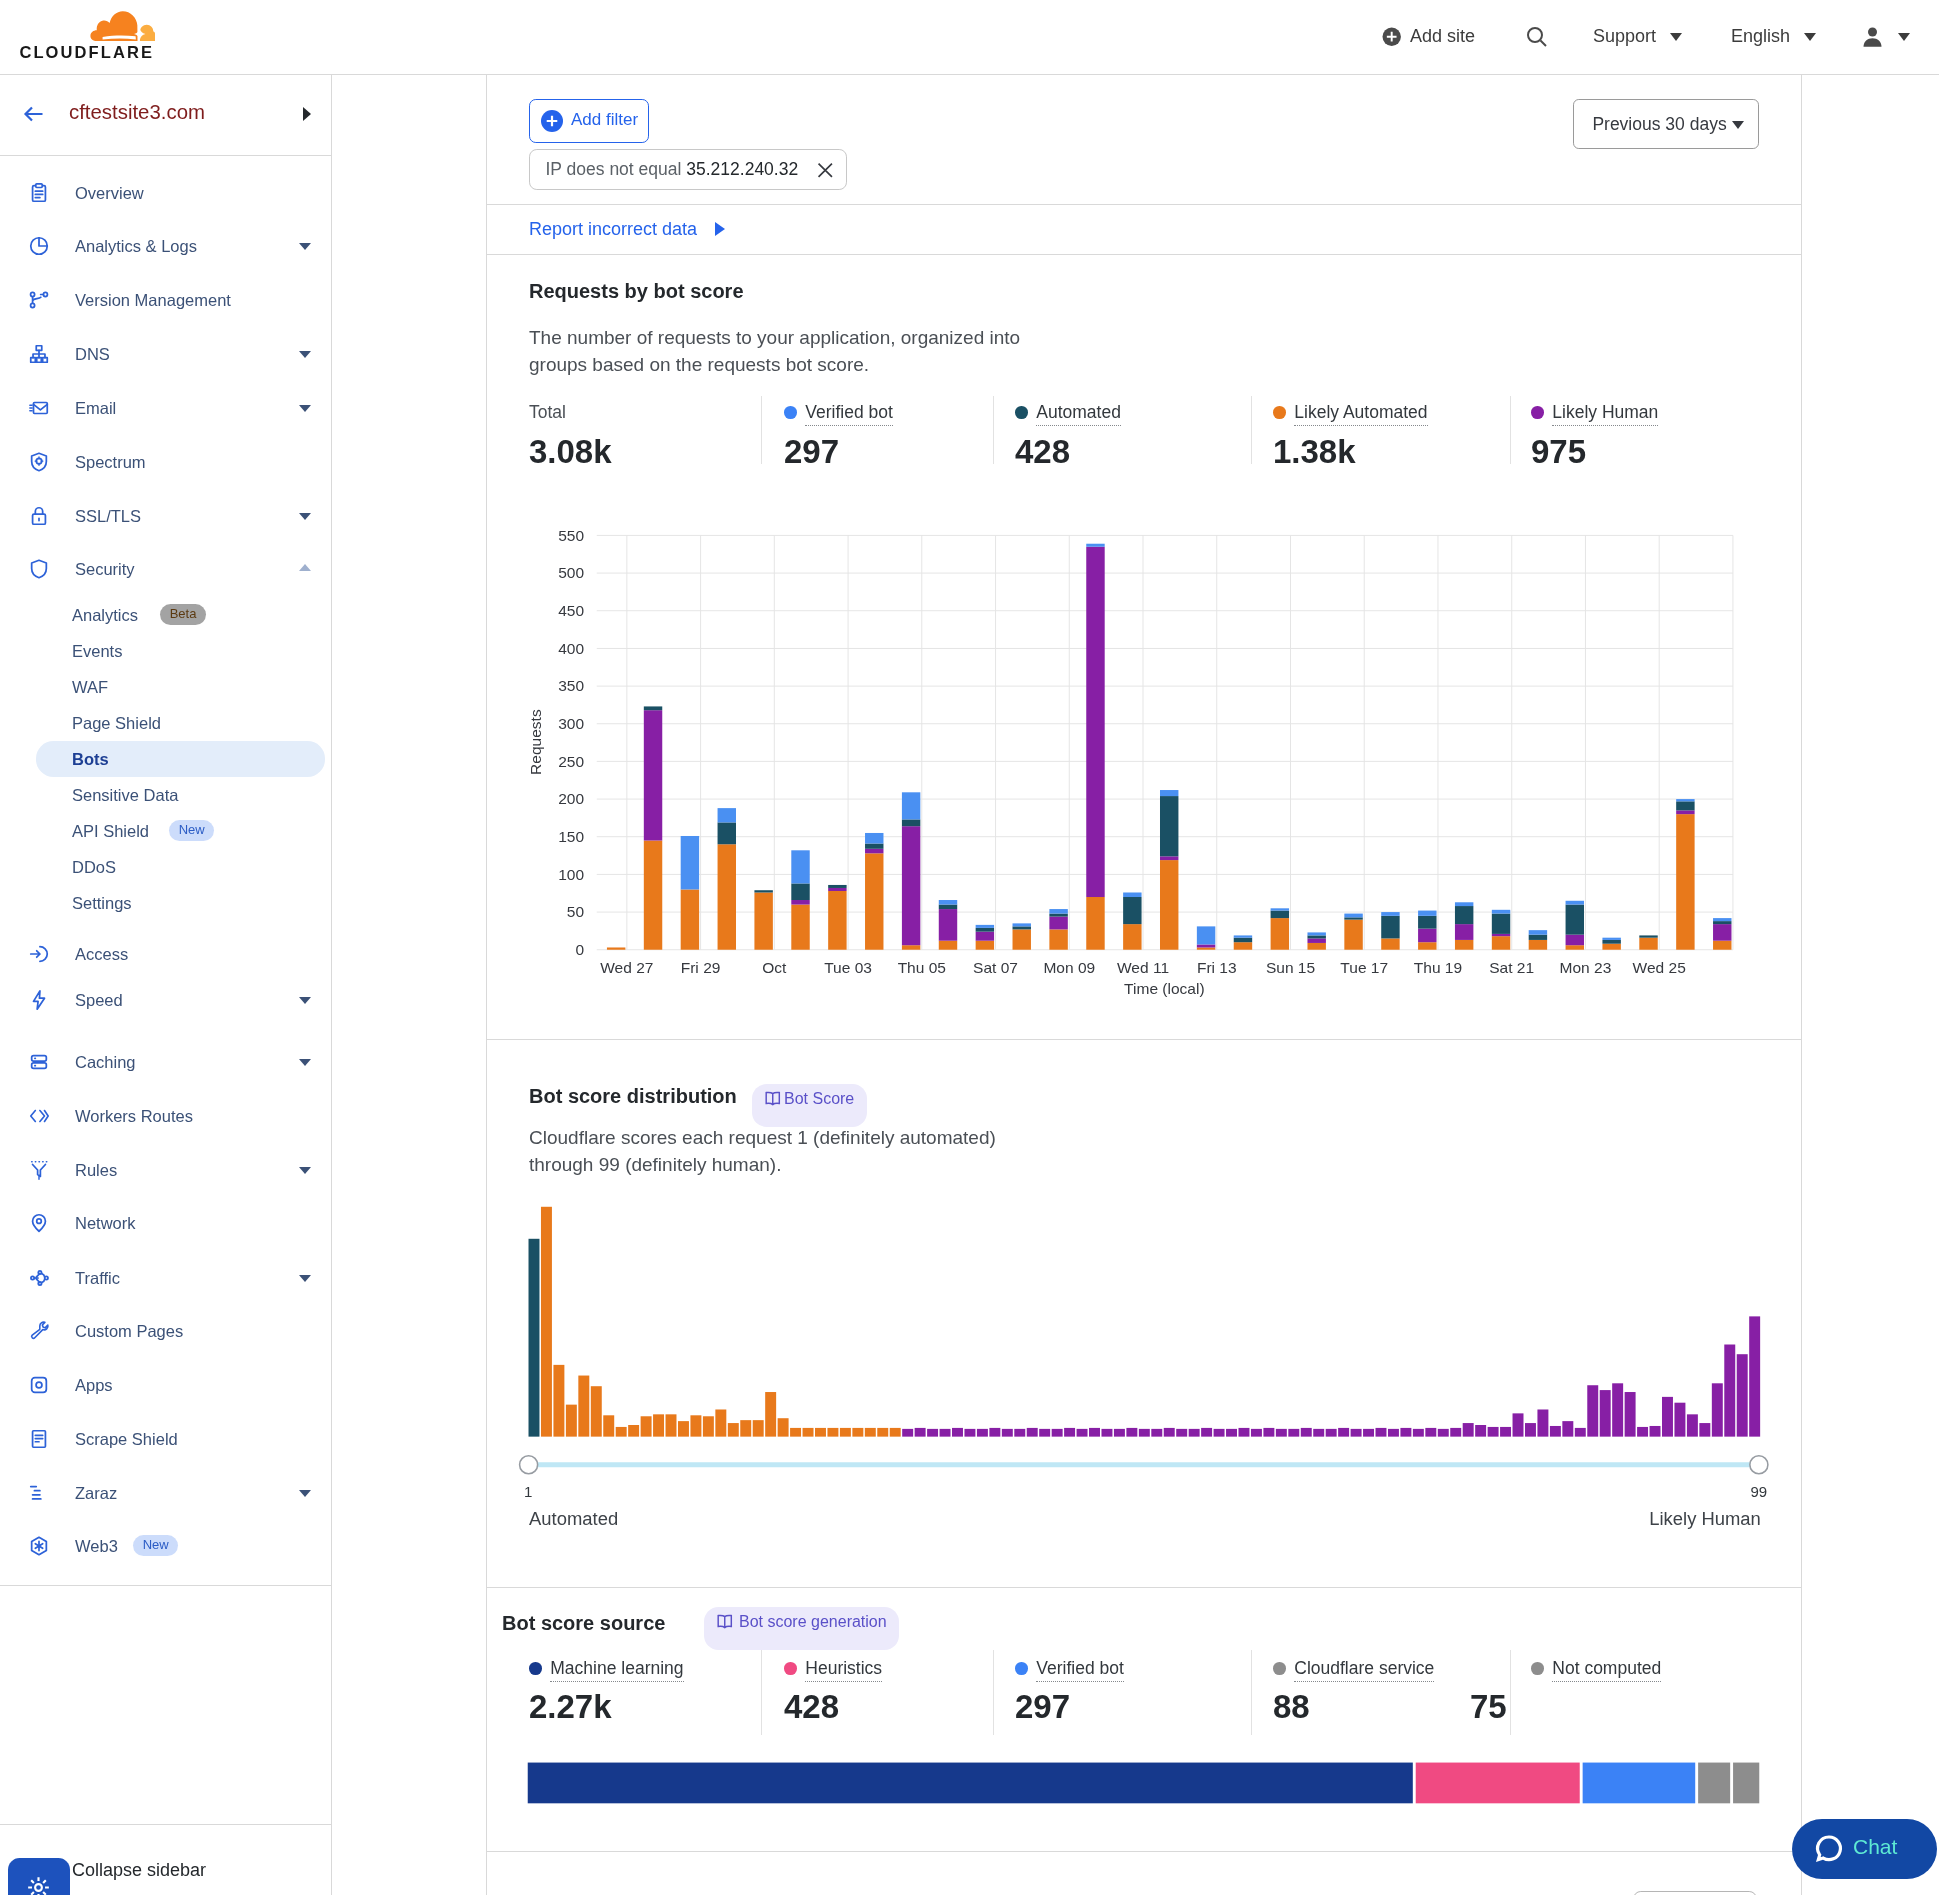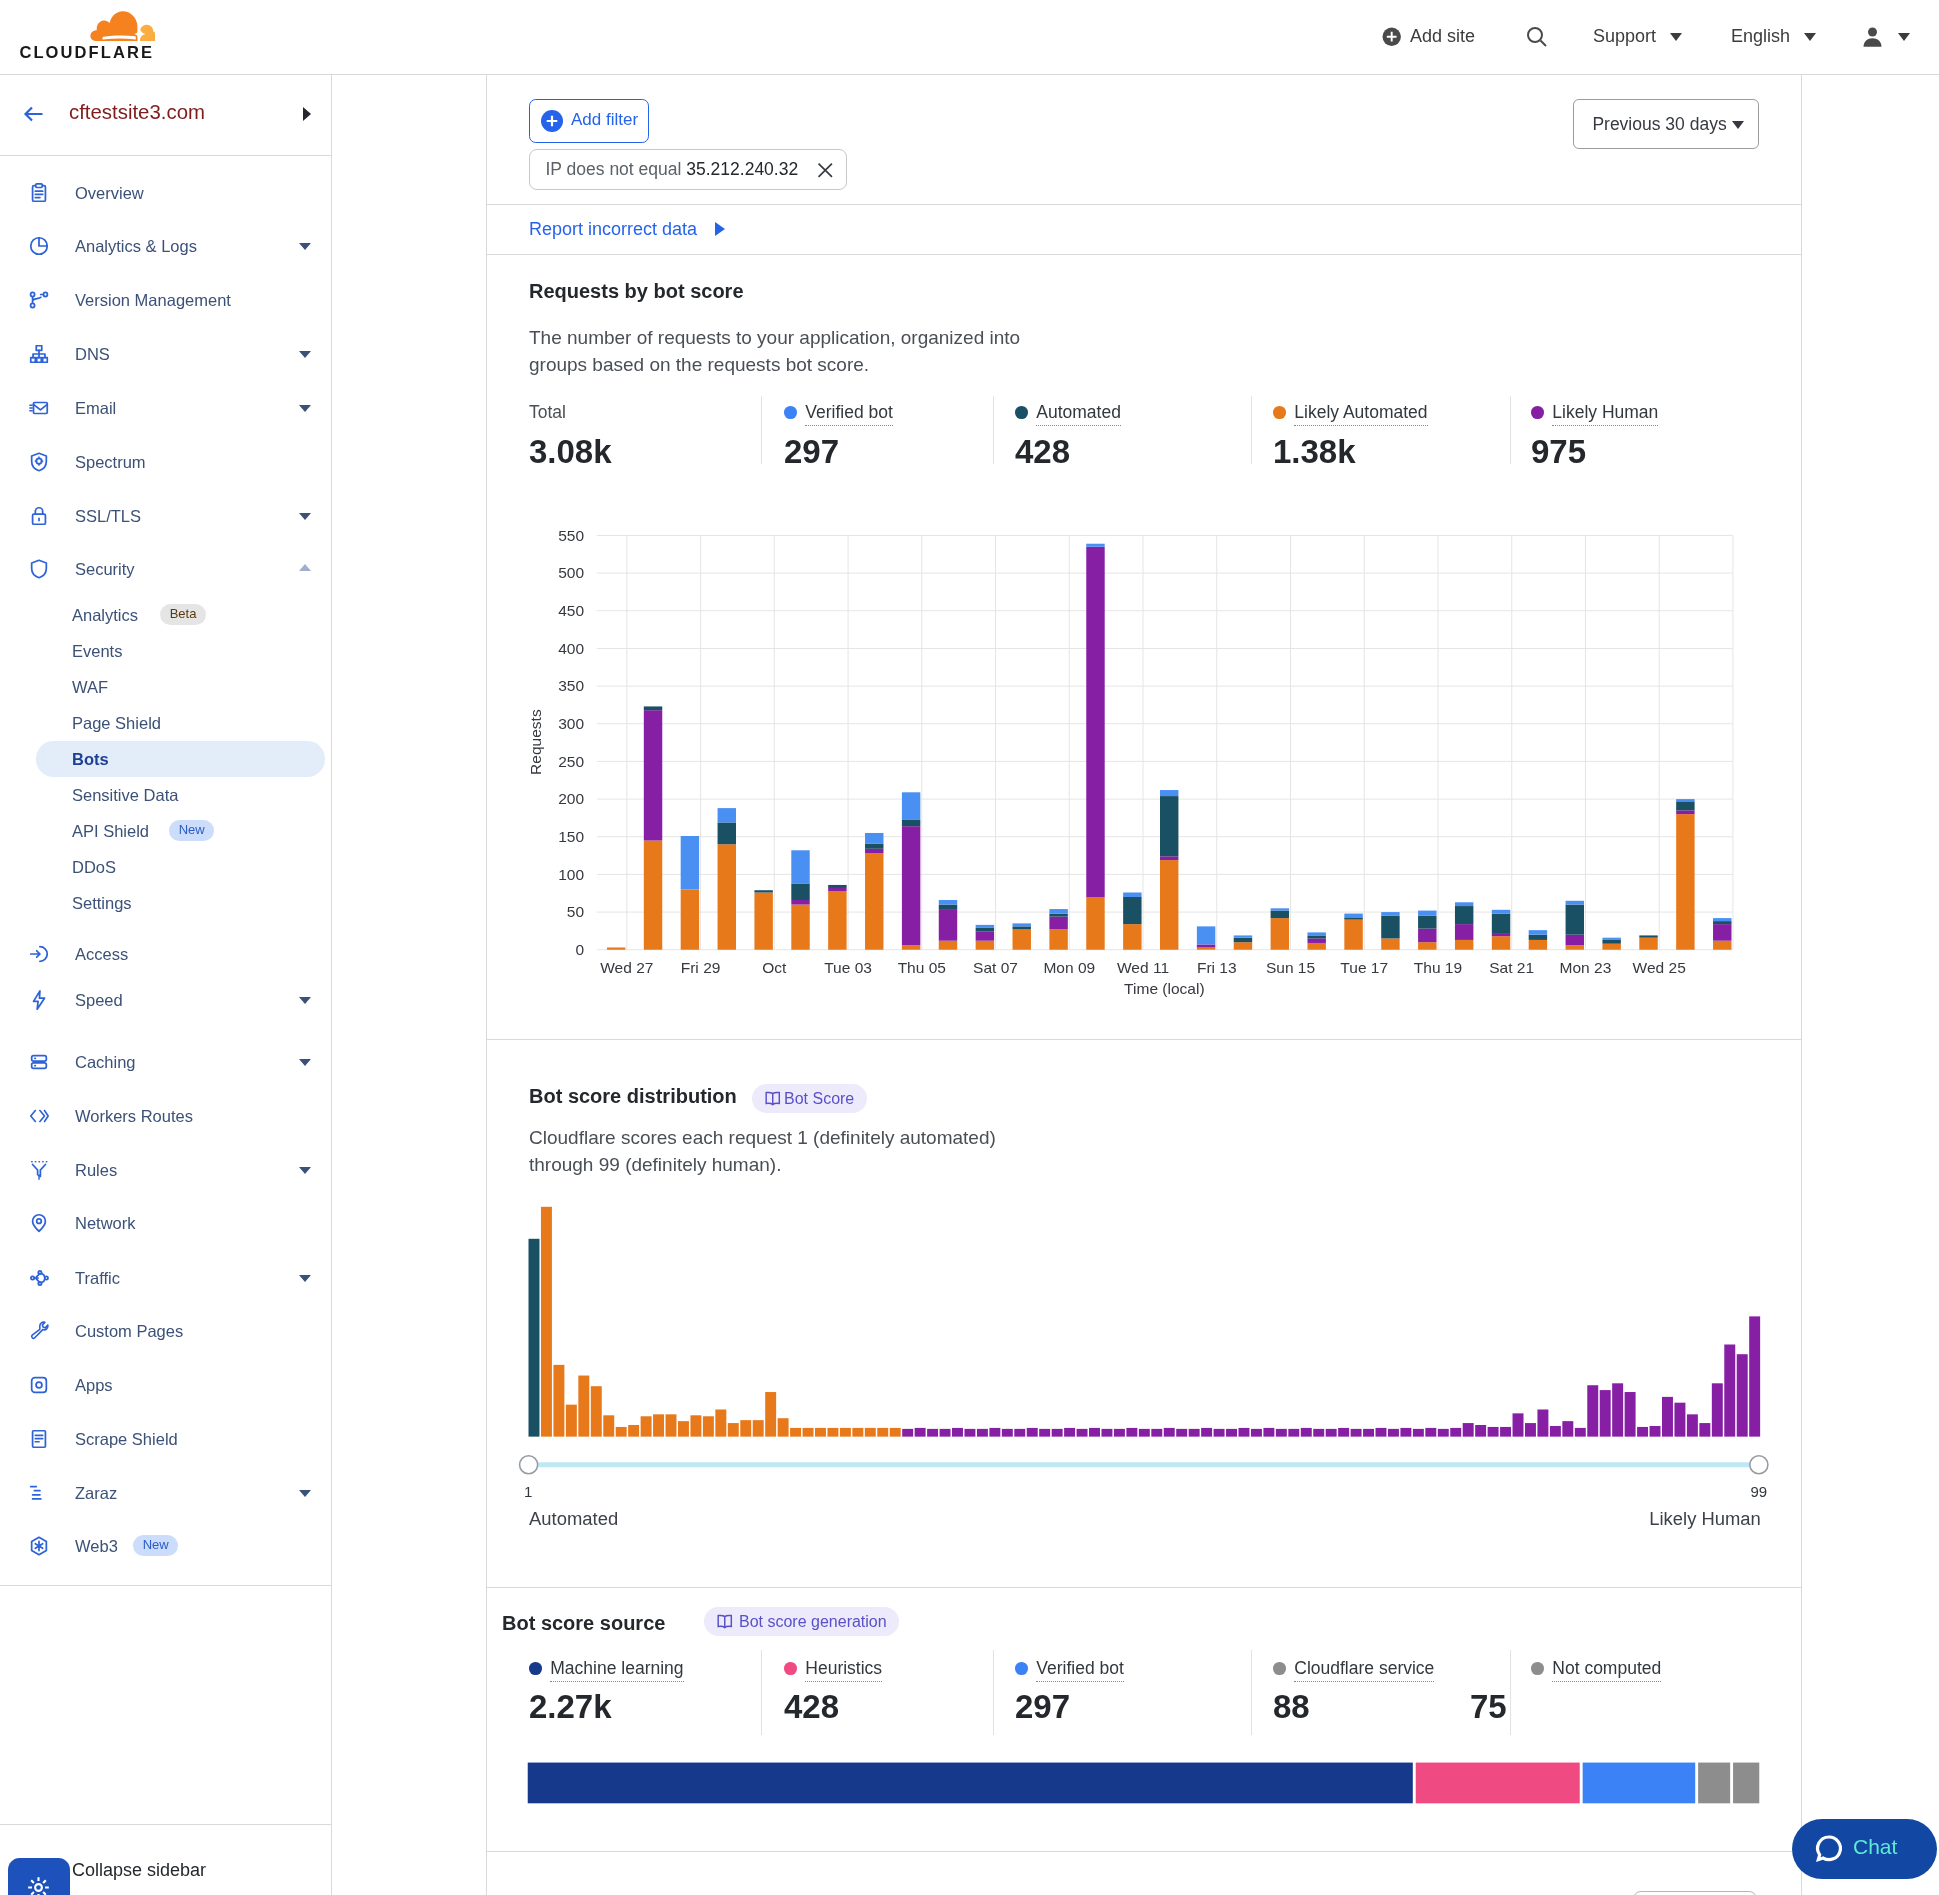--- a/index.html
+++ b/index.html
@@ -7,28 +7,28 @@
 .hline{position:absolute;background:#d9d9d9;height:1px;}
 .vline{position:absolute;background:#d9d9d9;width:1px;}
 .navtxt{color:#3c3c3c;font-size:18px;}
 .caret{display:inline-block;width:0;height:0;border-left:6.8px solid transparent;border-right:6.8px solid transparent;border-top:8.7px solid #3c3c3c;vertical-align:middle;}
 .mi-caret{position:absolute;right:21.3px;width:0;height:0;border-left:6.3px solid transparent;border-right:6.3px solid transparent;border-top:7.8px solid #3b5177;}
 .menu-item{position:absolute;left:0;width:332px;height:39px;color:#3b5177;font-size:16.5px;}
 .menu-item .txt{position:absolute;left:75px;top:50%;transform:translateY(-50%);}
 .menu-item svg{position:absolute;left:28px;top:50%;transform:translateY(-50%);}
 .sub .txt{left:72px;}
 .badge{position:absolute;font-size:13px;border-radius:11.6px;padding:2.9px 9.7px 3.9px;top:50%;transform:translateY(-50%);}
-.beta{background:#e5e5e5;color:#5c3a11;}
+.beta{background:#a3a3a3;color:#5c3a11;}
 .newb{background:#ccdcfb;color:#2b5cc5;}
 .stat-label{font-size:17.5px;color:#33383d;border-bottom:1.5px dotted #85898d;padding-bottom:2.9px;}
 .stat-num{font-size:33px;font-weight:700;color:#24282c;}
 .dot{display:inline-block;width:12.6px;height:12.6px;border-radius:50%;margin-right:8.7px;position:relative;top:1px;}
 .sect-h{font-size:20px;font-weight:700;color:#24282c;}
 .para{font-size:19px;color:#4a4f55;line-height:27px;}
-.pill{position:absolute;background:#eceafb;color:#5a50c8;border-radius:14.6px;font-size:16px;height:29px;line-height:29px;padding:0 12.6px 0 35px;text-align:center;}
+.pill{position:absolute;background:#eceafb;color:#5a50c8;border-radius:14.6px;font-size:16px;height:43px;line-height:29px;padding:0 12.6px 0 35px;text-align:center;}
 .pill svg{position:absolute;left:11.6px;top:5.8px;}
 </style></head>
 <body>
 
 <div class="hline" style="left:0;top:74px;width:1940px;"></div>
 
 <svg class="abs" style="left:89px;top:8.7px;" width="66" height="34" viewBox="0 0 68 35">
 <path d="M50 33 L8 33 C3.2 33 1.2 30.2 1.5 27 C1.8 24 4.5 21.8 8 21.8 C7.6 16.8 9.8 13 13.8 12 C16.8 11.3 19.6 12.4 21.2 14.5 C22.8 7.3 28.2 2.2 34.8 2.2 C42.8 2.2 49.3 8.8 49.8 16.8 L50 33 Z" fill="#f6821f"></path>
 <path d="M52.5 33 L52.5 23.5 C52.5 19.3 55.6 16.2 59.5 16.2 C63.4 16.2 66.3 19.2 66.3 23.2 C67.3 23.3 68 24.2 68 25.5 L68 33 Z" fill="#fbad41"></path>
 <path d="M14 28.8 C26 26.9 37 26.9 48 28.1 L48.3 31.4 C37 30 26 30.2 14 31.3 Z" fill="#fff"></path>

